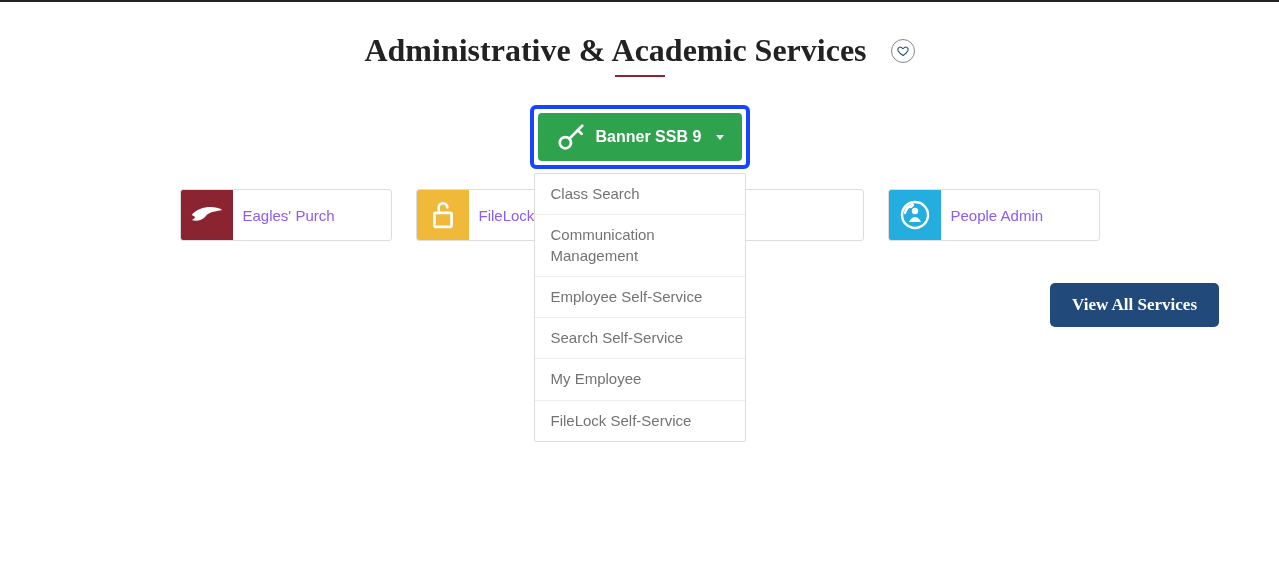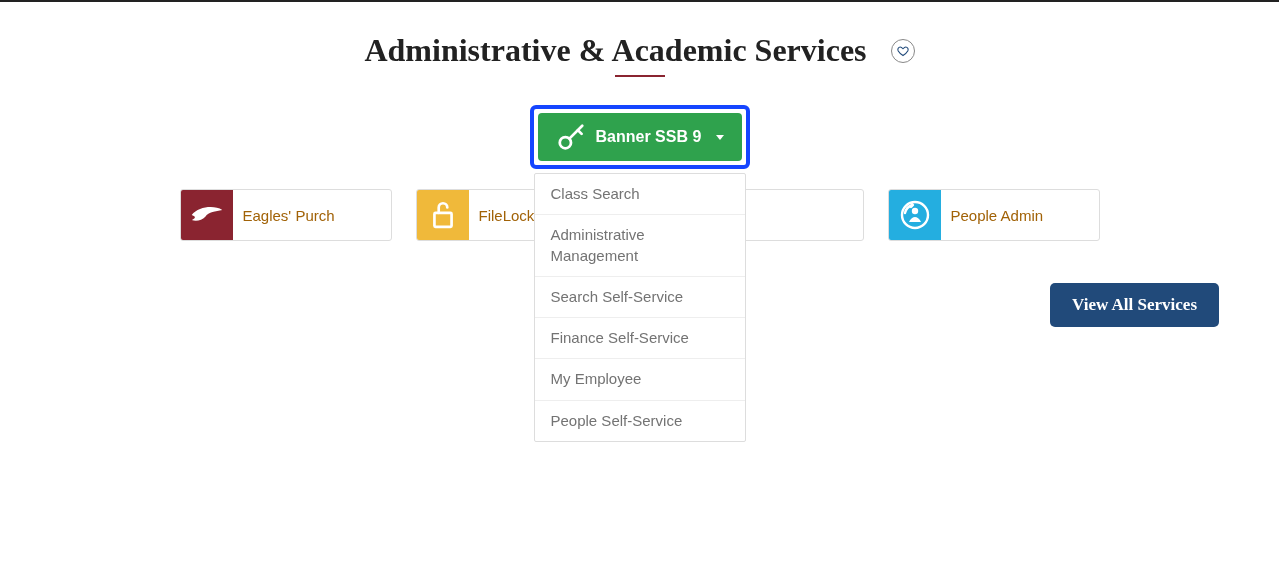--- a/index.html
+++ b/index.html
@@ -132,21 +132,21 @@
       display: flex;
       align-items: center;
       justify-content: center;
       flex-shrink: 0;
     }
     .card-label {
       display: flex;
       align-items: center;
       padding: 0 10px;
       font-size: 15px;
-      color: #a16207;
+      color: #8b5cf6;
       white-space: nowrap;
       overflow: hidden;
     }
     .c-maroon { background: #8a2430; }
     .c-yellow { background: #f0b93a; }
     .c-teal   { background: #5eb8b2; }
     .c-blue   { background: #24aee0; }
 
     .view-all-wrap {
       display: flex;
@@ -192,25 +192,25 @@
           <line x1="10.7" y1="13.3" x2="21" y2="3"></line>
           <line x1="17.5" y1="6.5" x2="20.5" y2="9.5"></line>
         </svg>
         <span>Banner SSB 9</span>
         <span class="caret"></span>
       </button>
     </div>
 
     <div class="dropdown">
       <div class="dropdown-item">Class Search</div>
-      <div class="dropdown-item">Administrative Management</div>
+      <div class="dropdown-item">Communication Management</div>
+      <div class="dropdown-item">Employee Self-Service</div>
       <div class="dropdown-item">Search Self-Service</div>
-      <div class="dropdown-item">Finance Self-Service</div>
       <div class="dropdown-item">My Employee</div>
-      <div class="dropdown-item">People Self-Service</div>
+      <div class="dropdown-item">FileLock Self-Service</div>
     </div>
   </div>
 
   <div class="cards-row">
     <div class="card">
       <div class="card-icon c-maroon">
         <svg width="34" height="22" viewBox="0 0 40 24" fill="#fff">
           <path d="M2 12 C10 2 28 0 38 6 C30 8 22 8 18 14 C14 18 8 20 2 18 C6 16 8 14 2 12 Z"></path>
         </svg>
       </div>

